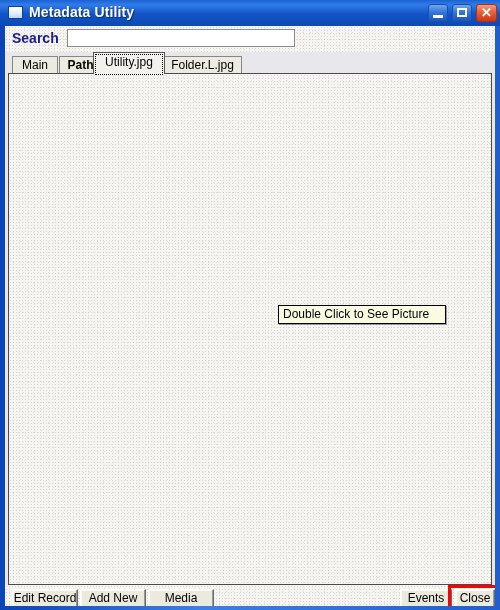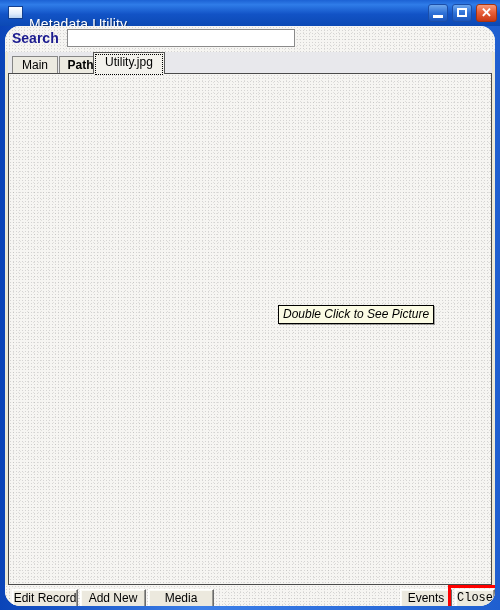--- a/index.html
+++ b/index.html
@@ -40,25 +40,24 @@
     width: 15px; height: 13px;
     background: linear-gradient(to bottom, #ffffff 0%, #e2eefc 60%, #b9d3f2 100%);
     border: 1px solid #123f8f;
     box-sizing: border-box;
   }
   #title-text {
     position: absolute;
     left: 29px; top: 4px;
     color: #ffffff;
     font-size: 14px;
-    font-weight: normal;
+    font-weight: bold;
     letter-spacing: 0.1px;
     text-shadow: 1px 1px 1px rgba(0,0,0,0.45);
     white-space: nowrap;
-    margin-top: 12px;
   }
   .winbtn {
     position: absolute;
     top: 4px;
     width: 20px;
     height: 18px;
     border: 1px solid #1b4ea8;
     border-radius: 3px;
     box-sizing: border-box;
     cursor: pointer;
@@ -84,21 +83,20 @@
 
   
   #client {
     position: absolute;
     left: 5px; top: 26px;
     width: 490px;
     height: 580px;
     background: #ece9d8;
     box-sizing: border-box;
     overflow: hidden;
-    border-radius: 15px;
   }
 
   
   .noise {
     background-color: #f6f5f2;
     background-image:
       radial-gradient(rgba(150,150,150,0.35) 0.5px, transparent 0.6px),
       radial-gradient(rgba(170,170,170,0.28) 0.5px, transparent 0.6px),
       radial-gradient(rgba(120,120,120,0.18) 0.5px, transparent 0.6px);
     background-size: 3px 3px, 5px 5px, 7px 7px;
@@ -179,27 +177,26 @@
     width: 484px; height: 512px;
     border: 1px solid #4a4a4a;
     box-sizing: border-box;
   }
   #picture-hint {
     position: absolute;
     left: 269px; top: 231px;
     background: #fbfbe4;
     border: 1px solid #000000;
     box-sizing: border-box;
-    padding: 1px 4px 2px 4px;
+    padding: 1px 16px 2px 4px;
     font-size: 12px;
     color: #000000;
     white-space: nowrap;
     box-shadow: 1px 1px 0 rgba(0,0,0,0.35);
     cursor: pointer;
-    font-style: italic;
   }
 
   
   #footer-band {
     position: absolute;
     left: 0; top: 559px;
     width: 490px; height: 26px;
   }
   .formbtn {
     position: absolute;
@@ -215,21 +212,21 @@
     color: #000000;
     text-align: center;
     line-height: 17px;
     white-space: nowrap;
     cursor: pointer;
   }
   #btn-edit   { left: 7px;   width: 66px; }
   #btn-addnew { left: 75px;  width: 66px; }
   #btn-media  { left: 143px; width: 66px; }
   #btn-events { left: 395px; width: 52px; }
-  #btn-closeform { left: 450px; width: 40px; font-family: Liberation Mono, monospace; }
+  #btn-closeform { left: 450px; width: 40px; }
 
   #close-highlight {
     position: absolute;
     left: 443px; top: 0px;
     width: 54px; height: 28px;
     border: 3px solid #ff0000;
     box-sizing: border-box;
     pointer-events: none;
   }
 </style>
@@ -264,20 +261,23 @@
       <div class="tab" id="tab-0">
         <span>Main</span>
       </div>
       <div class="tab" id="tab-1">
         <span>Path</span>
       </div>
       <div class="tab active" id="tab-2">
         <span>Utility.jpg</span>
         <span class="focusring"></span>
       </div>
+      <div class="tab" id="tab-3">
+        <span>Folder.L.jpg</span>
+      </div>
     </div>
 
     <div id="tabpanel" class="noise">
       <div id="picture-hint">Double Click to See Picture</div>
     </div>
 
     <div id="footer-band" class="noise">
       <div class="formbtn" id="btn-edit">
         <span>Edit Record</span>
       </div>

